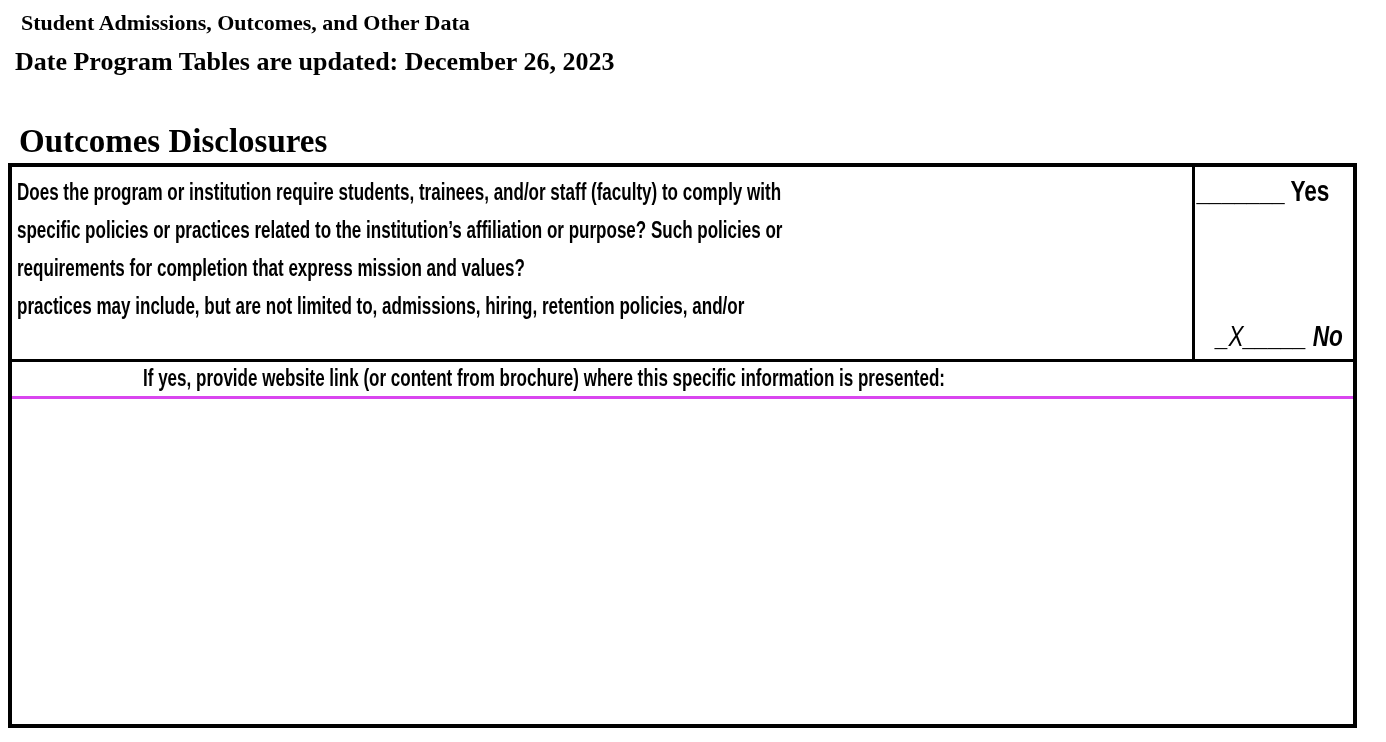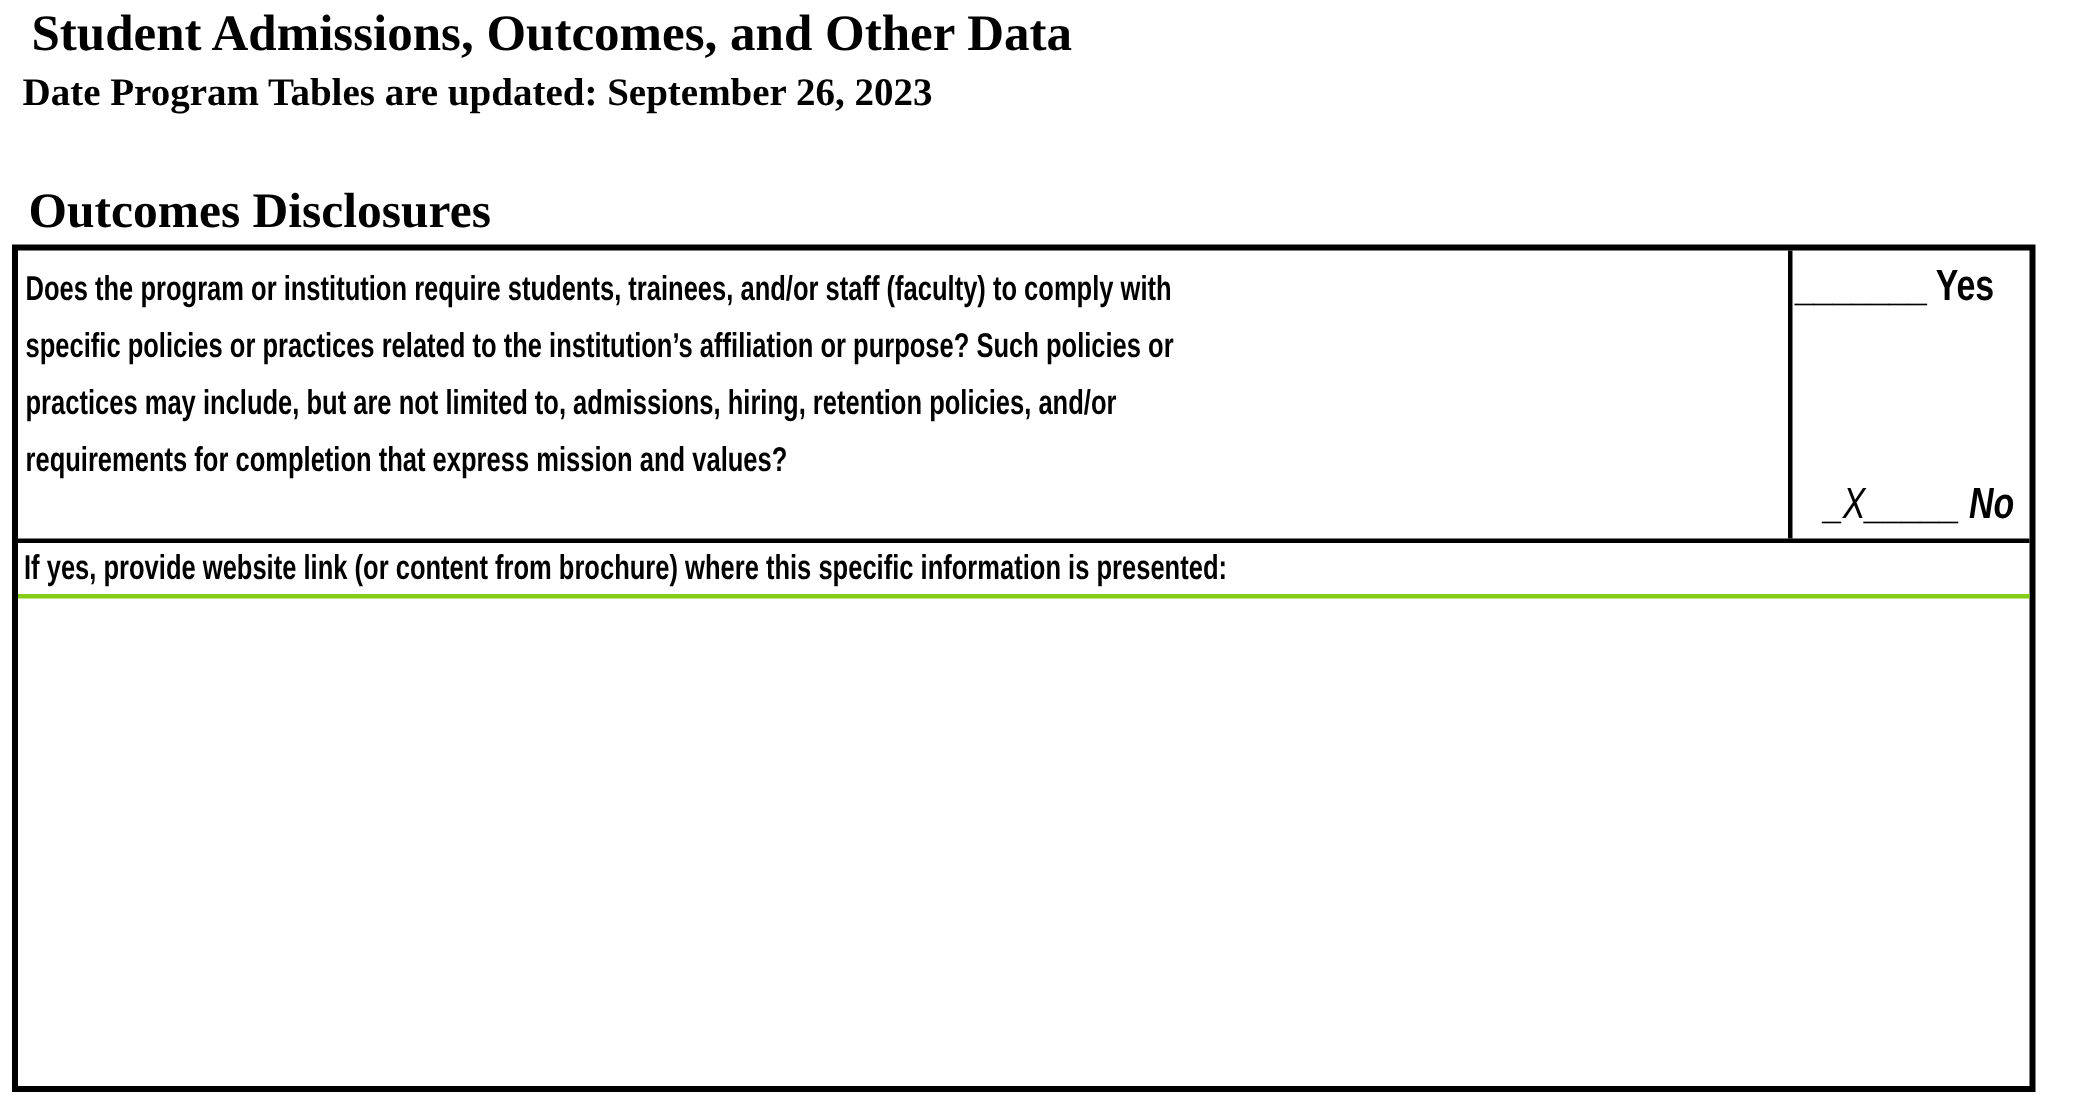--- a/index.html
+++ b/index.html
@@ -6,21 +6,21 @@
   html,body { background:#ffffff; }
   body {
     position:relative;
     width:1386px; height:742px;
     overflow:hidden;
     color:#000;
     font-family:"Liberation Sans", sans-serif;
   }
   .serif { font-family:"Liberation Serif", serif; font-weight:bold; }
 
-  #doc-title    { position:absolute; left:21px;  top:3px;   font-size:34px; line-height:40px; white-space:nowrap;font-family:Liberation Serif, serif; }
+  #doc-title    { position:absolute; left:21px;  top:3px;   font-size:22px; line-height:40px; white-space:nowrap;font-family:Liberation Serif, serif; }
   #updated-line { position:absolute; left:15px;  top:46px;  font-size:26px; line-height:32px; white-space:nowrap; }
   #section-head { position:absolute; left:19px;  top:122px; font-size:33px; line-height:38px; white-space:nowrap; }
 
   #disclosure-table {
     position:absolute; left:8px; top:163px;
     width:1341px; height:557px;
     border:4px solid #000;
     background:#fff;
   }
   .row-question { display:flex; height:192px; border-bottom:3px solid #000; }
@@ -42,52 +42,52 @@
   }
   .ans-line.yes { top:5px; right:24px; }
   .ans-line.no  { bottom:4px; right:10px;font-style:italic; }
   .cond-r {
     display:inline-block; transform:scaleX(0.78); transform-origin:100% 50%;
     white-space:nowrap;
   }
   .mark { font-weight:400; }
 
   .row-prompt {
-    height:33px; border-bottom:3px solid #84cc16;
-    padding:1px 0 0 4px; overflow:hidden;
+    height:33px; border-bottom:3px solid #d946ef;
+    padding:1px 0 0 4px; overflow:hidden;text-align:center;
   }
   .row-prompt .q-line { line-height:31px; }
 
   .row-response { height:325px; }
 </style>
 </head>
 <body>
 
 <div id="doc-title" class="serif">Student Admissions, Outcomes, and Other Data</div>
 
-<div id="updated-line" class="serif">Date Program Tables are updated: September 26, 2023</div>
+<div id="updated-line" class="serif">Date Program Tables are updated: December 26, 2023</div>
 
 <div id="section-head" class="serif">Outcomes Disclosures</div>
 
 <div id="disclosure-table">
 
   <div class="row-question">
 
     <div class="q-cell">
       <div class="q-line">
         <span class="cond">Does the program or institution require students, trainees, and/or staff (faculty) to comply with</span>
       </div>
       <div class="q-line">
         <span class="cond">specific policies or practices related to the institution’s affiliation or purpose? Such policies or</span>
       </div>
       <div class="q-line">
-        <span class="cond">practices may include, but are not limited to, admissions, hiring, retention policies, and/or</span>
+        <span class="cond">requirements for completion that express mission and values?</span>
       </div>
       <div class="q-line">
-        <span class="cond">requirements for completion that express mission and values?</span>
+        <span class="cond">practices may include, but are not limited to, admissions, hiring, retention policies, and/or</span>
       </div>
     </div>
 
     <div class="a-cell">
 
       <div class="ans-line yes">
         <span class="cond-r">
           <span>_______ </span><span>Yes</span>
         </span>
       </div>

